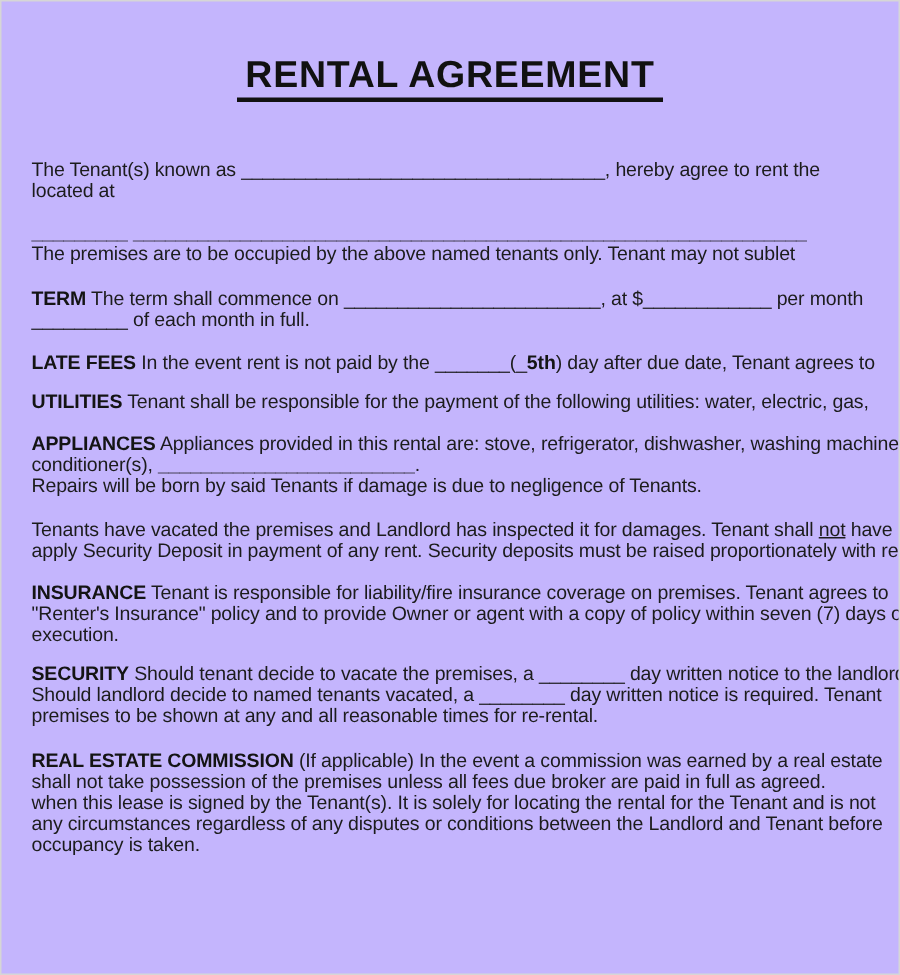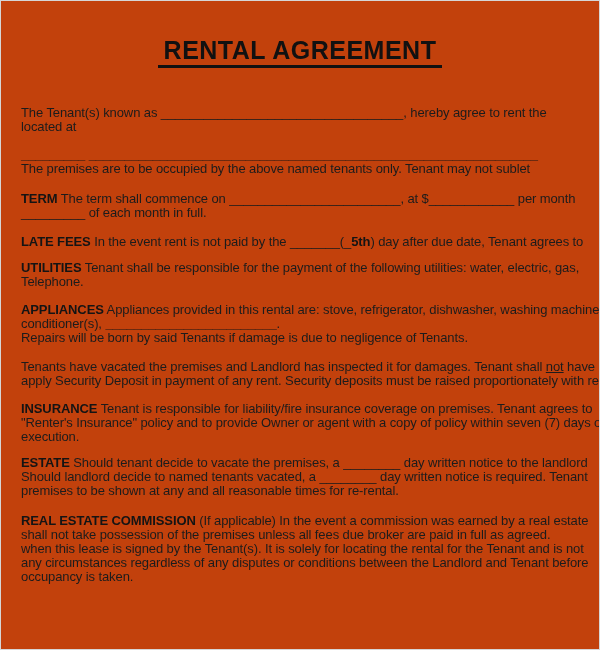--- a/index.html
+++ b/index.html
@@ -1,20 +1,20 @@
 <!DOCTYPE html>
 <html><head>
 <meta charset="utf-8">
 <style>
   html,body{margin:0;padding:0;background:#ffffff;}
   .page{
     position:relative;
     width:600px;height:650px;
     box-sizing:border-box;
-    background:#c2410c;
+    background:#c4b5fd;
     border:1px solid #d6d6d6;
     padding:0 20px;
     overflow:hidden;
     font-family:"Liberation Sans", sans-serif;
     font-size:13px;
     line-height:14px;
     letter-spacing:-0.1px;
     color:#1c1c1c;
   }
   h1.doc-title{
@@ -64,38 +64,37 @@
       </div>
       <div class="para" data-name="term-section">
         <div class="line" data-name="text-line"><span class="b" data-name="section-heading">TERM</span><span data-name="text-run"> The term shall commence on </span><span data-name="blank-commence-date">________________________</span><span data-name="text-run">, at $</span><span data-name="blank-rent-amount">____________</span><span data-name="text-run"> per month</span></div>
         <div class="line" data-name="text-line"><span data-name="blank-due-day">_________</span><span data-name="text-run"> of each month in full.</span></div>
       </div>
       <div class="para" data-name="late-fees-section">
         <div class="line" data-name="text-line"><span class="b" data-name="section-heading">LATE FEES</span><span data-name="text-run">   In the event rent is not paid by the  </span><span data-name="blank-grace-day">_______</span><span data-name="text-run">(</span><span data-name="blank-field">_</span><span class="b" data-name="text-run">5th</span><span data-name="text-run">) day after due date, Tenant agrees to</span></div>
       </div>
       <div class="para" data-name="utilities-section">
         <div class="line" data-name="text-line"><span class="b" data-name="section-heading">UTILITIES</span><span data-name="text-run">   Tenant shall be responsible for the payment of the following utilities: water, electric, gas,</span></div>
-        <div class="line" data-name="text-line"><span data-name="text-run">Telephone.</span></div>
       </div>
       <div class="para" data-name="appliances-section">
         <div class="line" data-name="text-line"><span class="b" data-name="section-heading">APPLIANCES</span><span data-name="text-run">   Appliances provided in this rental are: stove, refrigerator, dishwasher, washing machine,</span></div>
         <div class="line" data-name="text-line"><span data-name="text-run">conditioner(s), </span><span class="b" data-name="blank-appliances">________________________</span><span data-name="text-run">.</span></div>
         <div class="line" data-name="text-line"><span data-name="text-run">Repairs will be born by said Tenants if damage is due to negligence of Tenants.</span></div>
       </div>
       <div class="para" data-name="security-section">
         <div class="line" data-name="text-line"><span data-name="text-run">Tenants have vacated the premises and Landlord has inspected it for damages. Tenant shall </span><span class="u" data-name="text-run">not</span><span data-name="text-run"> have</span></div>
         <div class="line" data-name="text-line"><span data-name="text-run">apply Security Deposit in payment of any rent. Security deposits must be raised proportionately with rent</span></div>
       </div>
       <div class="para" data-name="insurance-section">
         <div class="line" data-name="text-line"><span class="b" data-name="section-heading">INSURANCE</span><span data-name="text-run">   Tenant is responsible for liability/fire insurance coverage on premises. Tenant agrees to</span></div>
         <div class="line" data-name="text-line"><span data-name="text-run">"Renter's Insurance" policy and to provide Owner or agent with a copy of policy within seven (7) days of</span></div>
         <div class="line" data-name="text-line"><span data-name="text-run">execution.</span></div>
       </div>
       <div class="para" data-name="notices-section">
-        <div class="line" data-name="text-line"><span class="b" data-name="section-heading">ESTATE</span><span data-name="text-run">   Should tenant decide to vacate the premises, a </span><span data-name="blank-tenant-notice-days">________</span><span data-name="text-run"> day written notice to the landlord</span></div>
+        <div class="line" data-name="text-line"><span class="b" data-name="section-heading">SECURITY</span><span data-name="text-run">   Should tenant decide to vacate the premises, a </span><span data-name="blank-tenant-notice-days">________</span><span data-name="text-run"> day written notice to the landlord</span></div>
         <div class="line" data-name="text-line"><span data-name="text-run">Should landlord decide to named tenants vacated, a </span><span data-name="blank-landlord-notice-days">________</span><span data-name="text-run"> day written notice is required. Tenant</span></div>
         <div class="line" data-name="text-line"><span data-name="text-run">premises to be shown at any and all reasonable times for re-rental.</span></div>
       </div>
       <div class="para" data-name="real-estate-commission-section">
         <div class="line" data-name="text-line"><span class="b" data-name="section-heading">REAL ESTATE COMMISSION</span><span data-name="text-run">  (If applicable) In the event a commission was earned by a real estate</span></div>
         <div class="line" data-name="text-line"><span data-name="text-run">shall not take possession of the premises unless all fees due broker are paid in full as agreed.</span></div>
         <div class="line" data-name="text-line"><span data-name="text-run">when this lease is signed by the Tenant(s). It is solely for locating the rental for the Tenant and is not</span></div>
         <div class="line" data-name="text-line"><span data-name="text-run">any circumstances regardless of any disputes or conditions between the Landlord and Tenant before</span></div>
         <div class="line" data-name="text-line"><span data-name="text-run">occupancy is taken.</span></div>
       </div>

